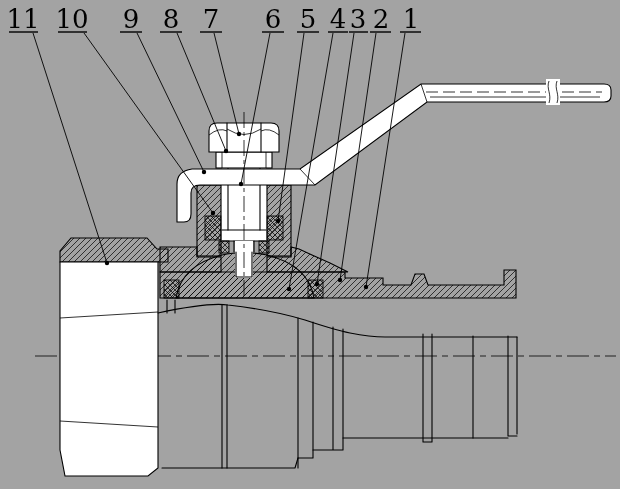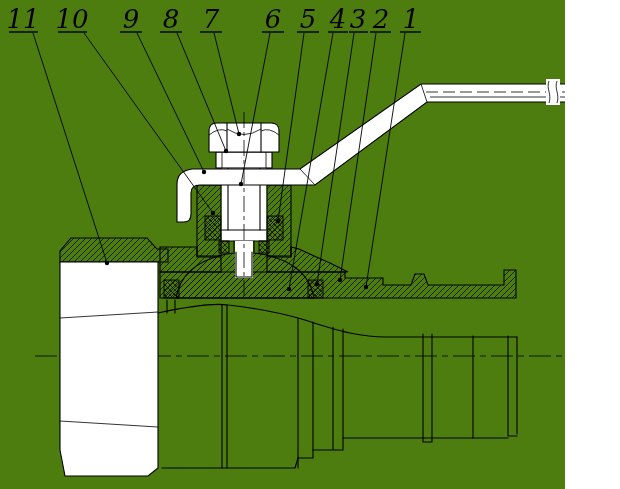--- a/index.html
+++ b/index.html
@@ -1,16 +1,16 @@
 <!DOCTYPE html>
 <html><head>
 <meta charset="utf-8">
 <style>
   html,body{margin:0;padding:0;background:#fff;}
-  #stage{position:relative;width:565px;height:489px;background:#4d7c0f;overflow:hidden;font-style:italic;}
+  #stage{position:relative;width:620px;height:489px;background:#a3a3a3;overflow:hidden;}
   svg{display:block;}
   .callout-num{font-family:"DejaVu Serif","Liberation Serif",serif;font-size:26px;fill:#000;}
   .callout-underline{stroke:#000;stroke-width:1.4;}
   .leader-line{stroke:#000;stroke-width:0.9;fill:none;}
   .leader-dot{fill:#000;stroke:none;}
   .edge{stroke:#000;fill:none;stroke-width:1.1;stroke-linecap:round;}
   .thin{stroke:#000;fill:none;stroke-width:0.8;}
   .whitefill{fill:#fff;stroke:#000;stroke-width:1.1;}
   .whiteonly{fill:#fff;stroke:none;}
   .hatched{fill:url(#hatch);stroke:#000;stroke-width:1.1;}

